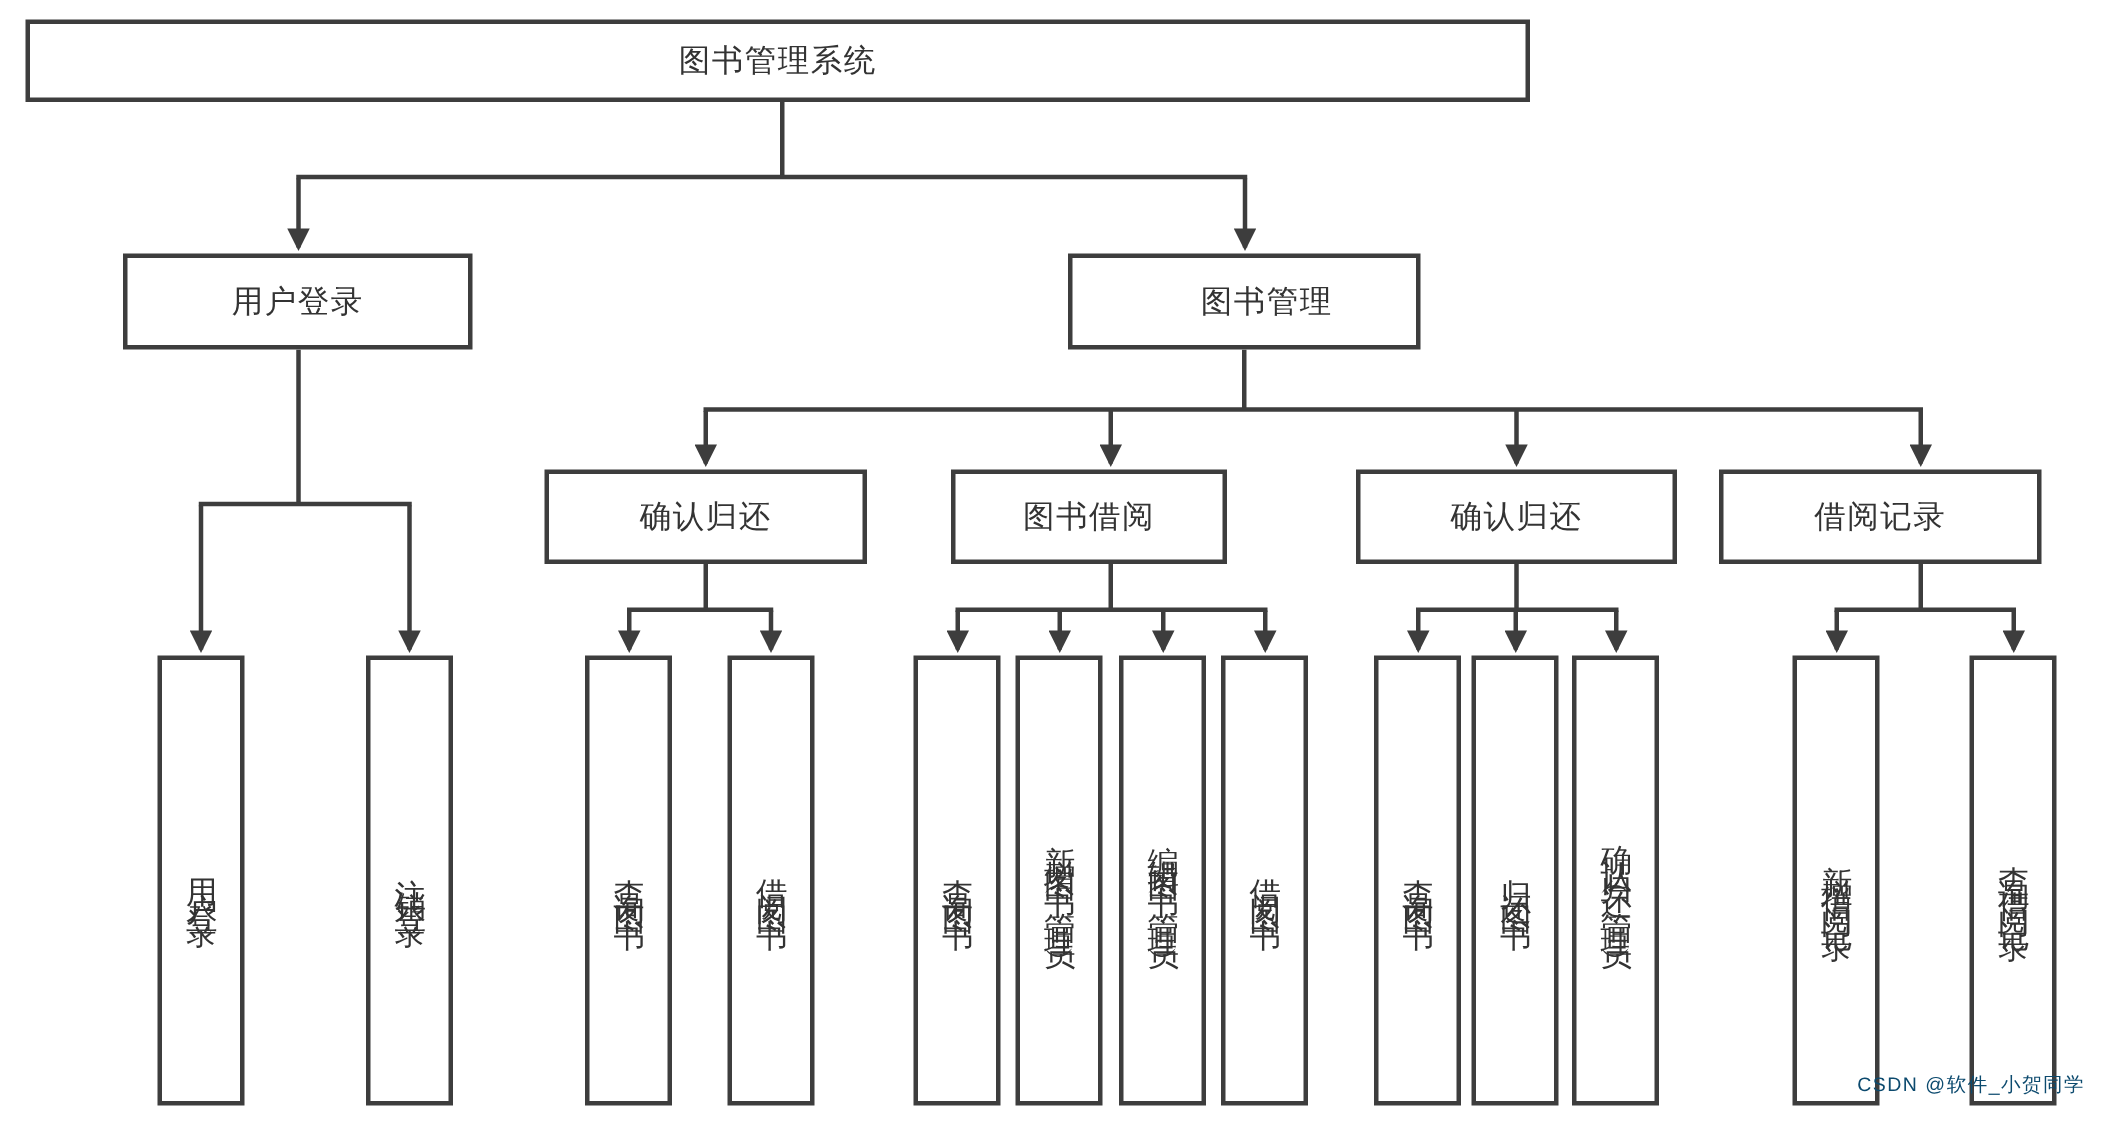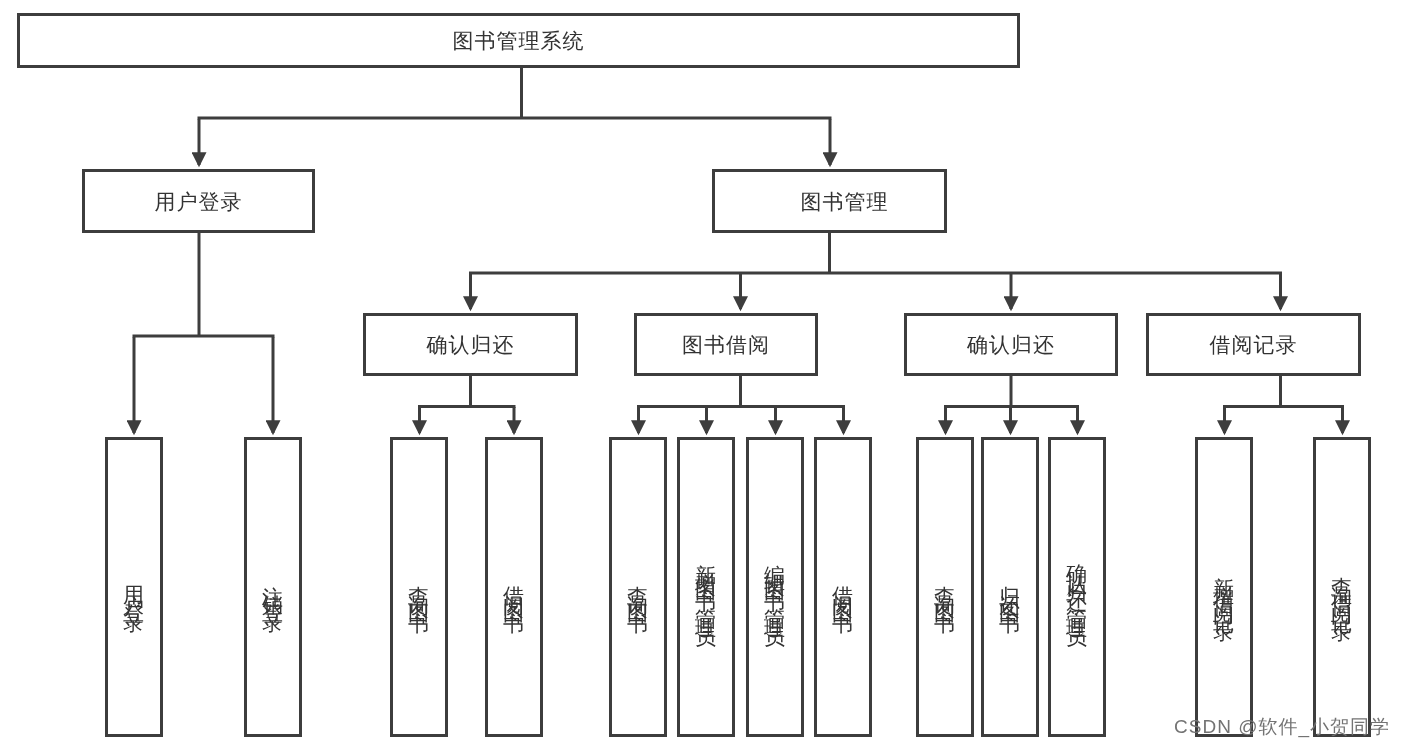--- a/index.html
+++ b/index.html
@@ -54,22 +54,22 @@
   .g2-1 { left: 390px; }   .g2-2 { left: 485px; }
   .g3-1 { left: 609px; }   .g3-2 { left: 677px; }
   .g3-3 { left: 746px; }   .g3-4 { left: 814px; }
   .g4-1 { left: 916px; }   .g4-2 { left: 981px; }
   .g4-3 { left: 1048px; }
   .g5-1 { left: 1195px; }  .g5-2 { left: 1313px; }
   .watermark {
     position: absolute;
     right: 15px;
     top: 714px;
-    font-size: 19px;
-    color: #737373;
+    font-size: 13px;
+    color: #0c4a6e;
     white-space: nowrap;
     z-index: 2;
     letter-spacing: 1px;
   }
 </style>
 </head>
 <body>
 
 <div class="canvas">
 

